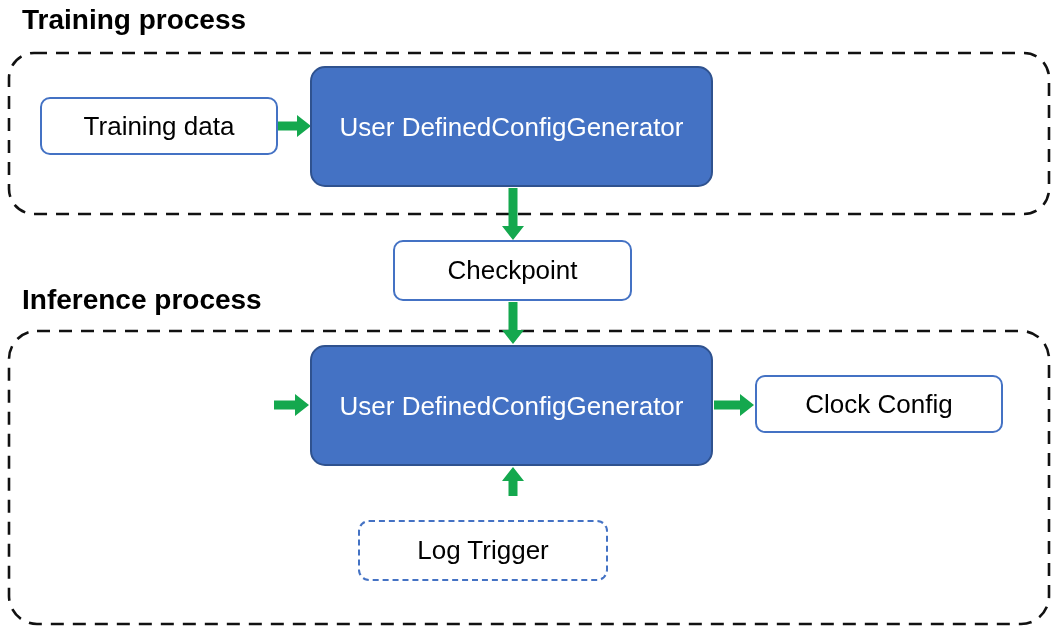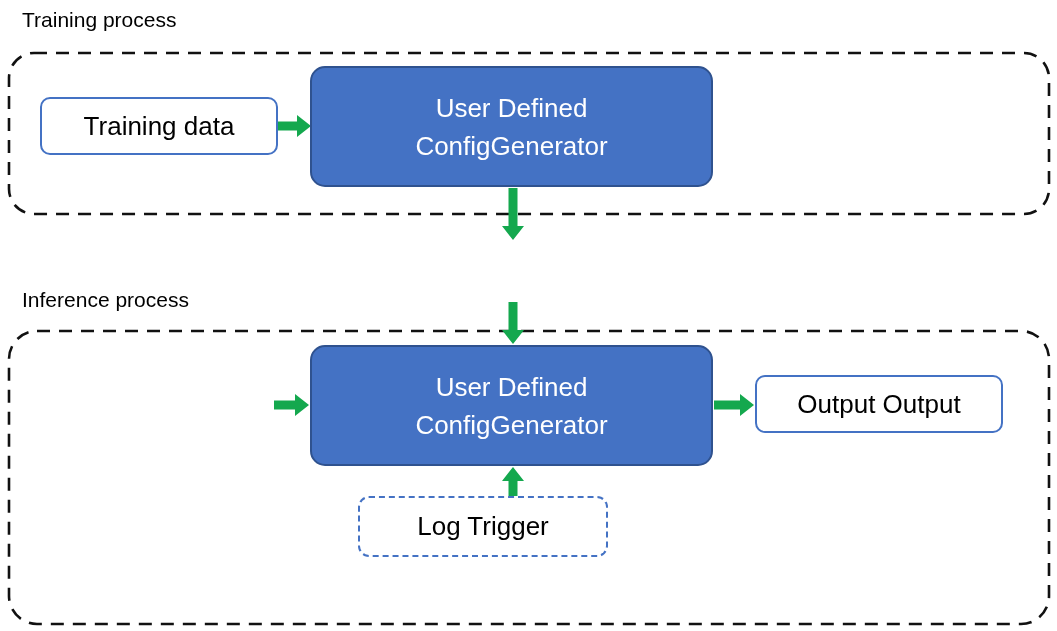--- a/index.html
+++ b/index.html
@@ -29,24 +29,25 @@
     stroke-width: 2.6;
     stroke-dasharray: 13 9;
   }
   .arrow {
     fill: var(--arrow-green, #14A84E);
     stroke: none;
   }
   .proc-title {
     position: absolute;
     color: var(--text-dark, #000000);
-    font-size: 21px;
+    font-size: 28px;
     line-height: 30px;
     white-space: nowrap;
     z-index: 2;
+    font-weight: bold;
   }
   .node {
     position: absolute;
     display: flex;
     align-items: center;
     justify-content: center;
     box-sizing: border-box;
     text-align: center;
     z-index: 2;
     font-size: 26px;
@@ -56,36 +57,36 @@
   .io-box {
     border: 2px solid var(--box-border, #4472C4);
     border-radius: 10px;
   }
   .gen-box {
     background: var(--generator-fill, #4472C4);
     border: 2.5px solid var(--generator-border, #2F528F);
     border-radius: 15px;
     color: var(--text-light, #ffffff);
     line-height: 38px;
-    flex-direction: column;
+    flex-direction: row;
   }
   .trigger-box {
     border: 2px dashed var(--trigger-border, #4472C4);
     border-radius: 11px;
   }
   
   #title-training   { left: 22px;  top: 5px; }
   #title-inference  { left: 22px;  top: 285px; text-align: center; }
   #box-training-data{ left: 40px;  top: 97px;  width: 238px; height: 58px; }
   #box-gen-training { left: 310px; top: 66px;  width: 403px; height: 121px; }
   #box-checkpoint   { left: 393px; top: 240px; width: 239px; height: 61px; }
   #box-current-status{ left: 27px; top: 374px; width: 246px; height: 59px; }
   #box-gen-inference{ left: 310px; top: 345px; width: 403px; height: 121px; }
   #box-output-config{ left: 755px; top: 375px; width: 248px; height: 58px; }
-  #box-log-trigger  { left: 358px; top: 496px; width: 250px; height: 61px; z-index: 3; }
+  #box-log-trigger  { left: 358px; top: 520px; width: 250px; height: 61px; z-index: 3; }
   #box-clock-trigger{ left: 432px; top: 548px; width: 260px; height: 59px; z-index: 4; }
 </style>
 </head>
 <body>
 
 <div id="canvas">
 
   <svg id="svg-layer" viewBox="0 0 1057 631" xmlns="http://www.w3.org/2000/svg">
 
     <rect class="dash-rect" x="9" y="53" width="1040" height="161" rx="25"></rect>
@@ -102,25 +103,26 @@
   <div class="proc-title" id="title-training">Training process</div>
   <div class="proc-title" id="title-inference">Inference process</div>
 
   <div class="node io-box" id="box-training-data">Training data</div>
 
   <div class="node gen-box" id="box-gen-training">
     <span>User Defined</span>
     <span>ConfigGenerator</span>
   </div>
 
+  <div class="node io-box" id="box-checkpoint">Checkpoint</div>
 
 
   <div class="node gen-box" id="box-gen-inference">
     <span>User Defined</span>
     <span>ConfigGenerator</span>
   </div>
 
-  <div class="node io-box" id="box-output-config">Output Output</div>
+  <div class="node io-box" id="box-output-config">Clock Config</div>
 
   <div class="node trigger-box" id="box-log-trigger">Log Trigger</div>
 
 
 </div>
 
 </body></html>

